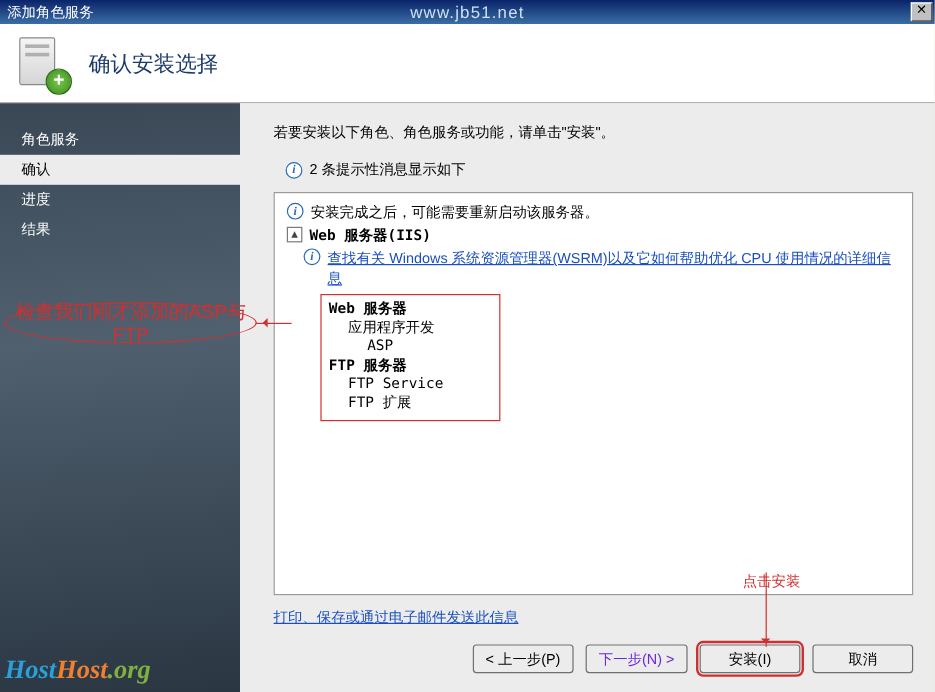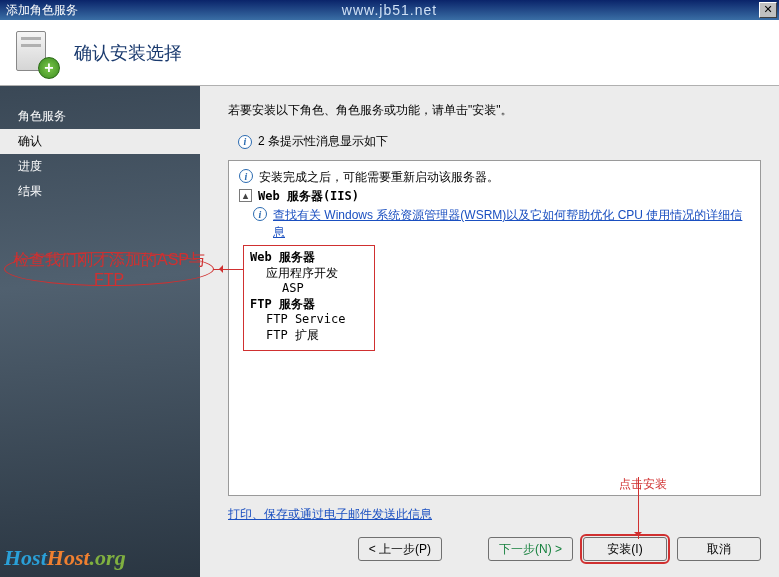--- a/index.html
+++ b/index.html
@@ -148,22 +148,22 @@
     cursor: pointer;
     flex-shrink: 0;
     margin-top: 1px;
   }
   .bold-section { font-weight: bold; font-family: SimSun, monospace; }
   .link { color: #1a4fc0; text-decoration: underline; cursor: pointer; }
 
   .highlight-box {
     border: 1px solid #d03030;
     padding: 4px 6px 6px 6px;
-    margin: 4px 0 4px 4px;
-    width: 132px;
+    margin: 4px 0 4px 28px;
+    width: 150px;
     font-family: SimSun, monospace;
     line-height: 1.3;
   }
   .highlight-box .bold { font-weight: bold; }
   .highlight-box .indent1 { padding-left: 16px; }
   .highlight-box .indent2 { padding-left: 32px; }
 
   .email-link { color: #1a4fc0; text-decoration: underline; cursor: pointer; margin-top: 10px; }
 
   .button-row {
@@ -177,23 +177,22 @@
     min-width: 84px;
     height: 24px;
     background: #ececec;
     border: 1px solid #707070;
     border-radius: 3px;
     font-size: 12px;
     cursor: pointer;
     padding: 0 10px;
   }
   .btn[disabled] {
-    color: #15803d;
+    color: #6d28d9;
     cursor: default;
-    margin-left: 36px;
   }
   .btn.primary-highlight {
     outline: 2px solid #d03030;
     outline-offset: 1px;
   }
 
   
   .callout-oval {
     position: absolute;
     left: 4px; top: 252px;

